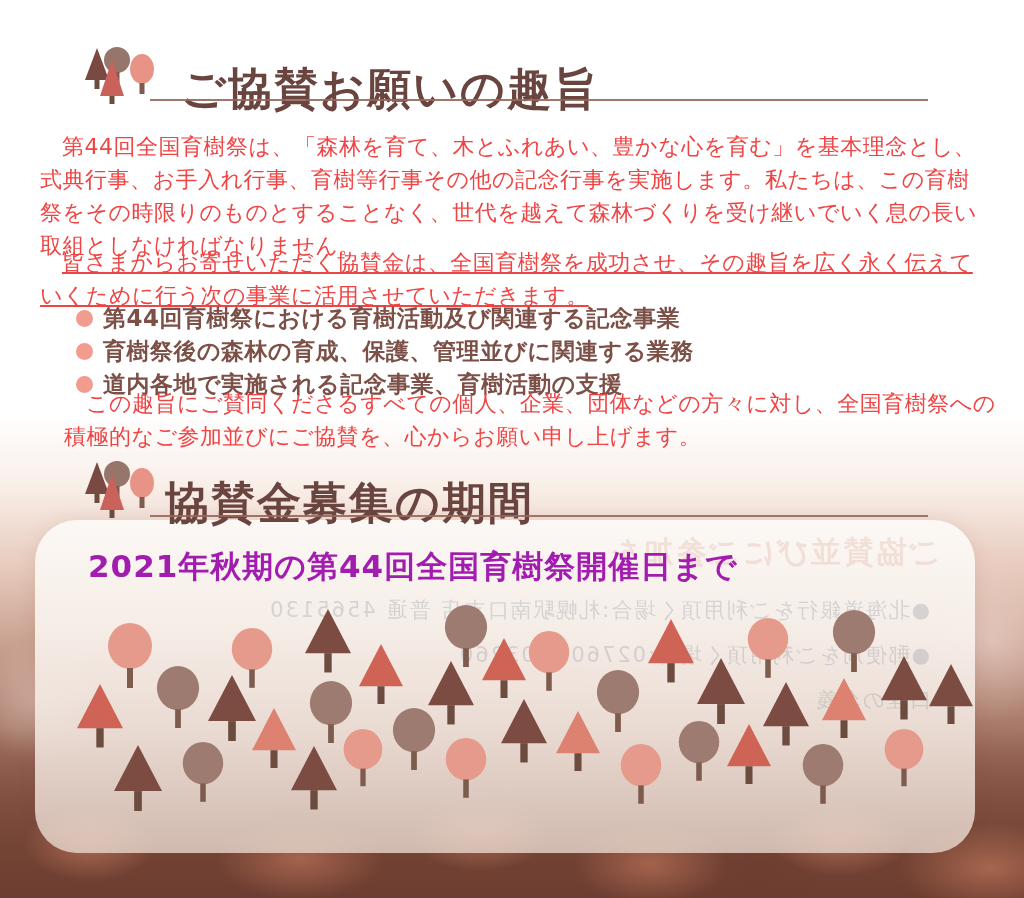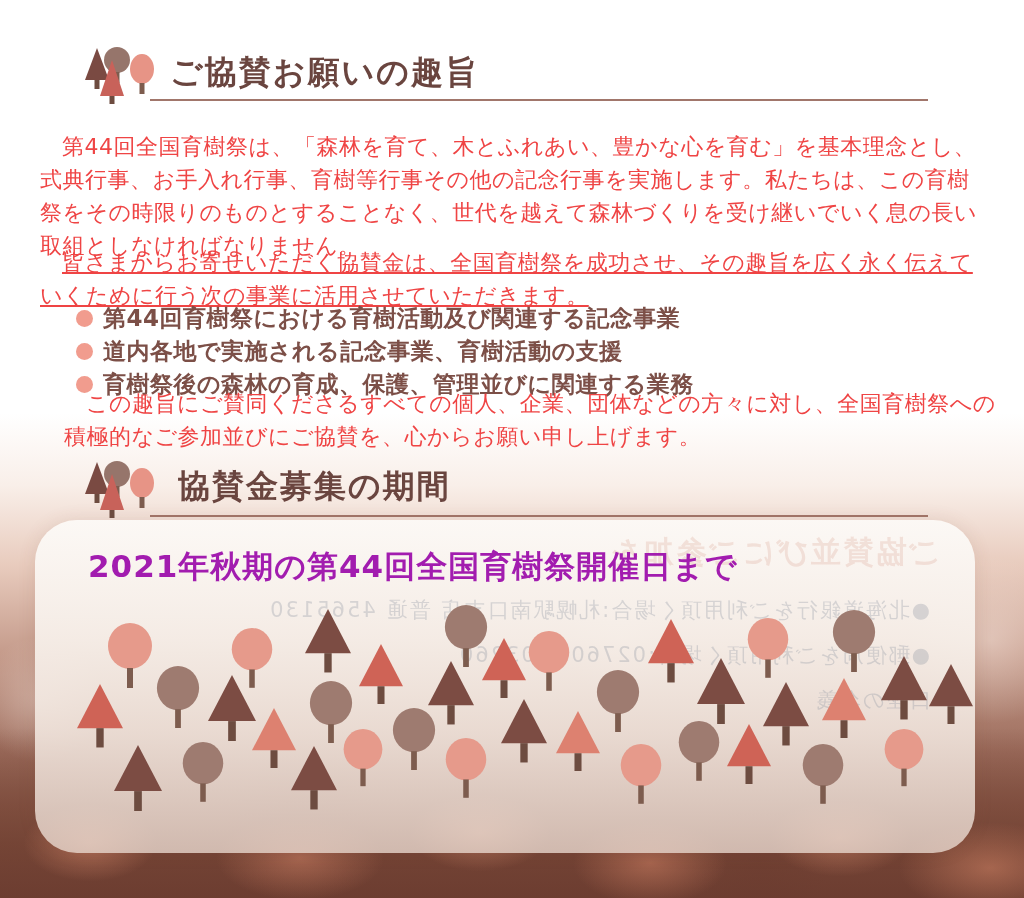--- a/index.html
+++ b/index.html
@@ -40,22 +40,22 @@
   }
   
   .panel{
     position:absolute;left:35px;top:520px;width:940px;height:333px;border-radius:42px;
     background:linear-gradient(180deg,
       rgba(252,249,246,.97) 0%, rgba(247,240,234,.94) 35%,
       rgba(240,228,220,.9) 65%, rgba(229,211,201,.82) 100%);
     box-shadow:0 0 18px rgba(120,70,55,.12);
   }
   .sec-title{
-    font-size:32px;font-weight:bold;color:#6a453f;letter-spacing:2px;line-height:1;
-    margin:0;
+    font-size:44px;font-weight:bold;color:#6a453f;letter-spacing:2px;line-height:1;
+    margin:11px;
   }
   .rule{position:absolute;width:778px;height:0;border-top:2px solid #97675b;opacity:.9;}
   .tree-cluster{position:absolute;width:82px;height:58px;}
   
   .para{
     position:absolute;left:40px;width:948px;margin:0;
     font-size:22px;line-height:33px;color:#ef4444;text-indent:1em;
     letter-spacing:.5px;
   }
   .bullets{position:absolute;left:76px;width:900px;}
@@ -101,41 +101,41 @@
 <p class="para" style="top:130px;">第44回全国育樹祭は、「森林を育て、木とふれあい、豊かな心を育む」を基本理念とし、式典行事、お手入れ行事、育樹等行事その他の記念行事を実施します。私たちは、この育樹祭をその時限りのものとすることなく、世代を越えて森林づくりを受け継いでいく息の長い取組としなければなりません。</p>
 <p class="para" style="top:246px;text-decoration:underline;">皆さまからお寄せいただく協賛金は、全国育樹祭を成功させ、その趣旨を広く永く伝えていくために行う次の事業に活用させていただきます。</p>
 
 <div class="bullets" style="top:302px;position:absolute;">
   <div class="bullet-row">
     <span class="dot"></span>
     <span class="bullet-text">第44回育樹祭における育樹活動及び関連する記念事業</span>
   </div>
   <div class="bullet-row">
     <span class="dot"></span>
-    <span class="bullet-text">道内各地で実施される記念事業、育樹活動の支援</span>
+    <span class="bullet-text">育樹祭後の森林の育成、保護、管理並びに関連する業務</span>
   </div>
   <div class="bullet-row">
     <span class="dot"></span>
-    <span class="bullet-text">育樹祭後の森林の育成、保護、管理並びに関連する業務</span>
+    <span class="bullet-text">道内各地で実施される記念事業、育樹活動の支援</span>
   </div>
 </div>
 
 <p class="para" style="top:387px;margin-left:24px;">この趣旨にご賛同くださるすべての個人、企業、団体などの方々に対し、全国育樹祭への積極的なご参加並びにご協賛を、心からお願い申し上げます。</p>
 
 <svg class="tree-cluster" style="left:84px;top:460px;" viewBox="0 0 82 58">
   <polygon points="13,2 25,34 1,34" fill="#7a4a42"></polygon>
   <rect x="10.5" y="34" width="5" height="9" fill="#6d4c40"></rect>
   <ellipse cx="33" cy="14" rx="13" ry="13" fill="#96756b"></ellipse>
   <rect x="30.5" y="26" width="5" height="11" fill="#7d5c4e"></rect>
   <ellipse cx="58" cy="23" rx="12" ry="15" fill="#e79486"></ellipse>
   <rect x="55.5" y="37" width="5" height="11" fill="#7d5c4e"></rect>
   <polygon points="28,14 40,50 16,50" fill="#c8625a"></polygon>
   <rect x="25.5" y="50" width="5" height="8" fill="#6d4c40"></rect>
 </svg>
-<h1 class="sec-title" style="position:absolute;left:178px;top:470px;text-align:right;">協賛金募集の期間</h1>
+<h1 class="sec-title" style="position:absolute;left:154px;top:470px;text-align:right;">協賛金募集の期間</h1>
 <div class="rule" style="left:150px;top:515px;"></div>
 
 <p class="subtitle">2021年秋期の第44回全国育樹祭開催日まで</p>
 
 <div id="tree-band">
     <svg viewBox="0 0 100 130" class="tree" style="left: 105px; top: 622.5px; width: 50px; height: 65px;">
       <ellipse cx="50" cy="46" rx="44" ry="46" fill="#e69a8b"></ellipse>
       <rect x="44" y="90" width="12" height="40" fill="#7d5c4e"></rect>
     </svg>
     <svg viewBox="0 0 100 130" class="tree" style="left: 154px; top: 665.8px; width: 48px; height: 62.4px;">

